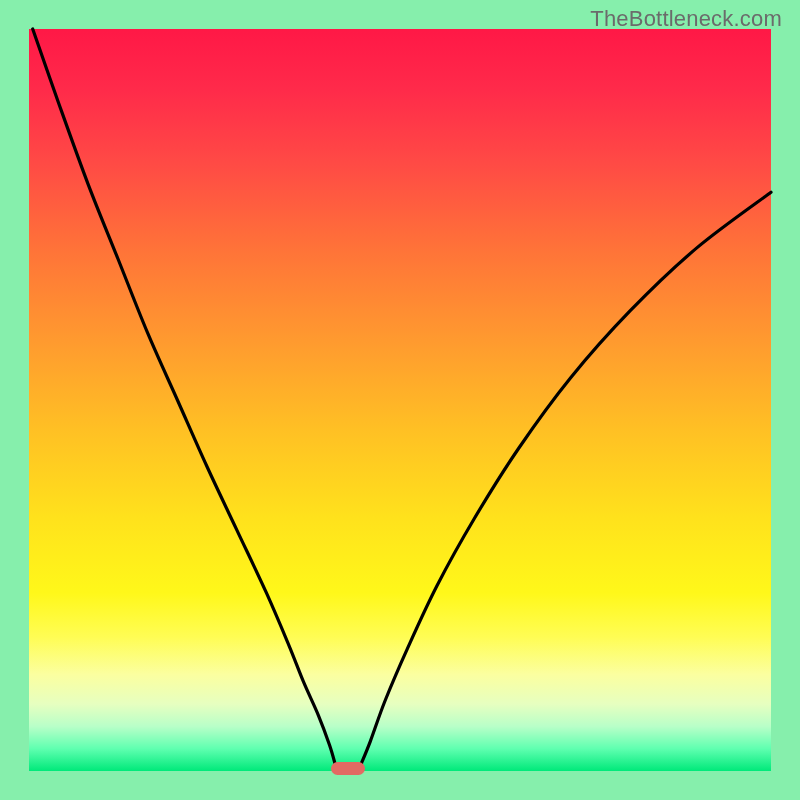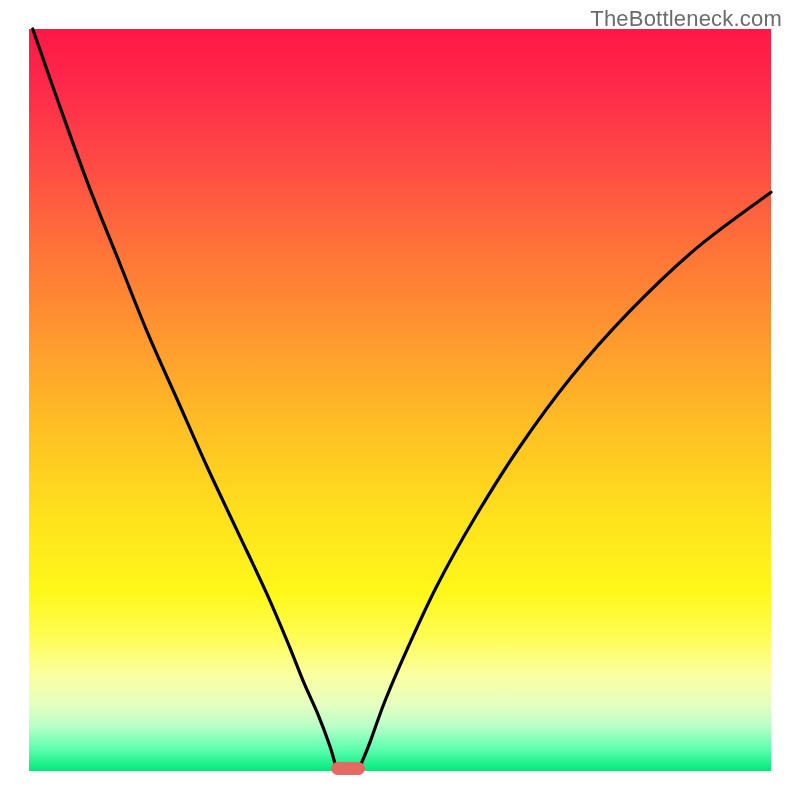--- a/index.html
+++ b/index.html
@@ -8,21 +8,21 @@
     width: 800px;
     height: 800px;
     overflow: hidden;
     background: #000;
     font-family: Arial, Helvetica, sans-serif;
   }
   .frame {
     position: relative;
     width: 800px;
     height: 800px;
-    background: #ffffff;
+    background: #86efac;
   }
   .plot-area {
     position: absolute;
     left: 29px;
     top: 29px;
     width: 742px;
     height: 742px;
     background: linear-gradient(to bottom,
       #ff1846 0%,
       #ff2a4a 8%,

